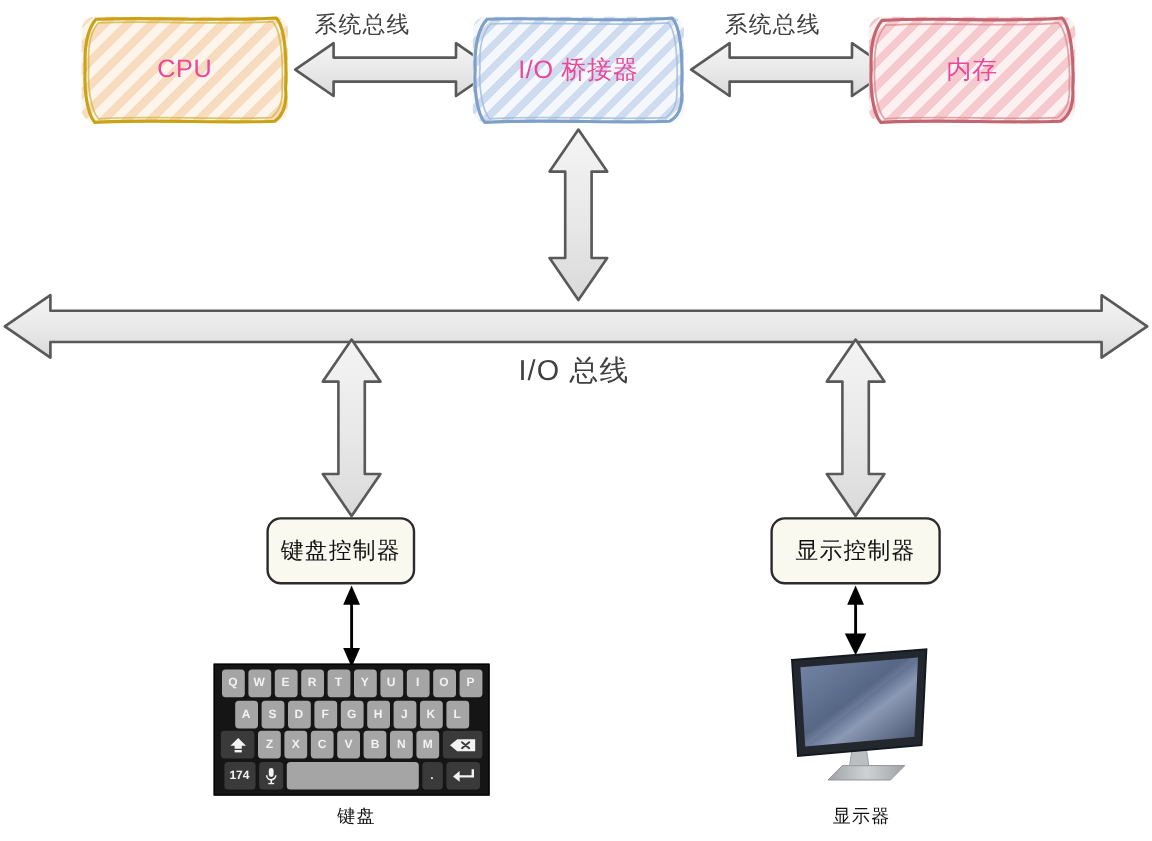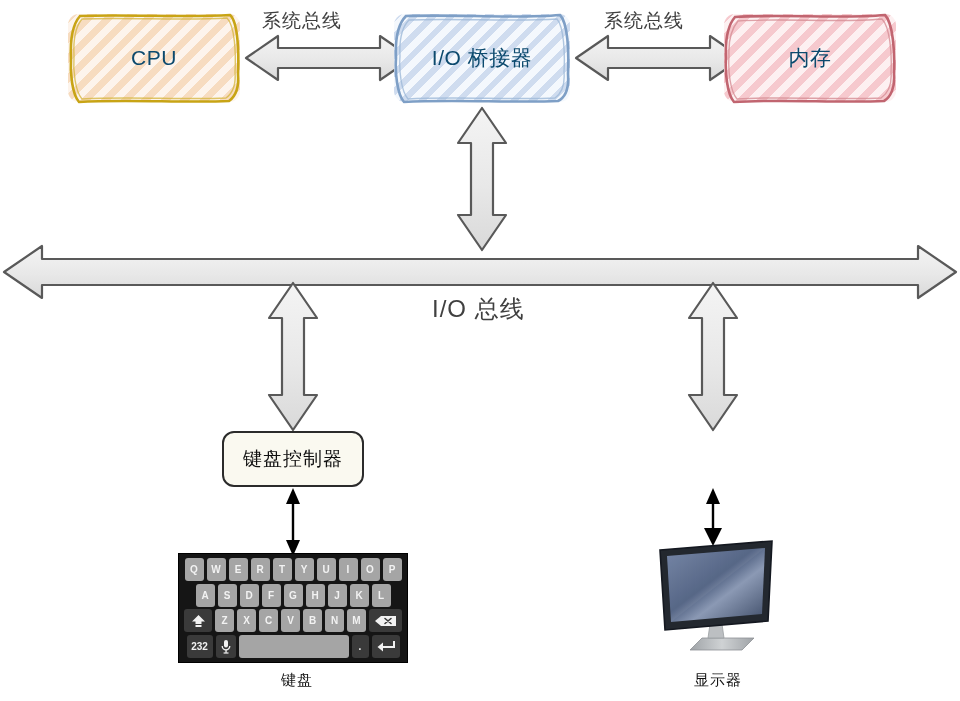--- a/index.html
+++ b/index.html
@@ -35,21 +35,21 @@
   }
   .sketchbox .frame {
     position: absolute;
     inset: 0;
     border-radius: 14px;
   }
   .sketchbox .boxlabel {
     position: relative;
     z-index: 4;
     font-size: 21px;
-    color: #0c4a6e;
+    color: #ec4899;
     letter-spacing: .5px;
     white-space: nowrap;
   }
 
   
   #box-cpu { left: 66px; top: 12px; width: 176px; height: 92px; }
   #box-cpu .hatch {
     background: repeating-linear-gradient(
       135deg,
       #f7dcc0 0px, #f7dcc0 7px,
@@ -82,21 +82,21 @@
     align-items: center;
     justify-content: center;
     box-sizing: border-box;
   }
   .ctrlbox span {
     font-size: 19px;
     color: #111;
     letter-spacing: 1px;
     white-space: nowrap;
   }
-  #box-kbd-ctrl { left: 222px; top: 431px; width: 142px; height: 56px; }
+  #box-kbd-ctrl { left: 222px; top: 431px; width: 124px; height: 56px; }
   #box-disp-ctrl { left: 642px; top: 431px; width: 142px; height: 56px; }
 
   
   .buslabel {
     position: absolute;
     font-size: 19px;
     color: #404040;
     white-space: nowrap;
     letter-spacing: 1px;
   }
@@ -255,20 +255,23 @@
     </svg>
     <span class="boxlabel">I/O 桥接器</span>
   </div>
 
   <div class="buslabel" id="label-system-bus">系统总线</div>
   <div class="buslabel" id="label-memory-bus">系统总线</div>
   <div class="buslabel" id="label-io-bus">I/O 总线</div>
 
   <div class="ctrlbox" id="box-kbd-ctrl">
     <span>键盘控制器</span>
+  </div>
+  <div class="ctrlbox" id="box-disp-ctrl">
+    <span>显示控制器</span>
   </div>
 
   <div id="keyboard">
 
     <div class="kbrow">
       <div class="key">Q</div>
       <div class="key">W</div>
       <div class="key">E</div>
       <div class="key">R</div>
       <div class="key">T</div>
@@ -307,21 +310,21 @@
       <div class="key">M</div>
       <div class="key dark w-back">
         <svg width="22" height="12" viewBox="0 0 22 12">
           <polygon points="6,1 21,1 21,11 6,11 0,6" fill="#f2f2f2"></polygon>
           <path d="M10,3.5 L16,8.5 M16,3.5 L10,8.5" stroke="#3a3a3a" stroke-width="1.6" stroke-linecap="round"></path>
         </svg>
       </div>
     </div>
 
     <div class="kbrow">
-      <div class="key dark w-123">232</div>
+      <div class="key dark w-123">174</div>
       <div class="key dark w-mic">
         <svg width="10" height="15" viewBox="0 0 10 15">
           <rect x="3" y="1" width="4" height="7.5" rx="2" fill="#f2f2f2"></rect>
           <path d="M1.2,7 a3.8,3.8 0 0 0 7.6,0" fill="none" stroke="#f2f2f2" stroke-width="1.3"></path>
           <rect x="4.4" y="10.6" width="1.3" height="3.2" fill="#f2f2f2"></rect>
           <rect x="2.6" y="13.4" width="4.9" height="1.2" fill="#f2f2f2"></rect>
         </svg>
       </div>
       <div class="key w-space"></div>
       <div class="key dark w-dot">.</div>

